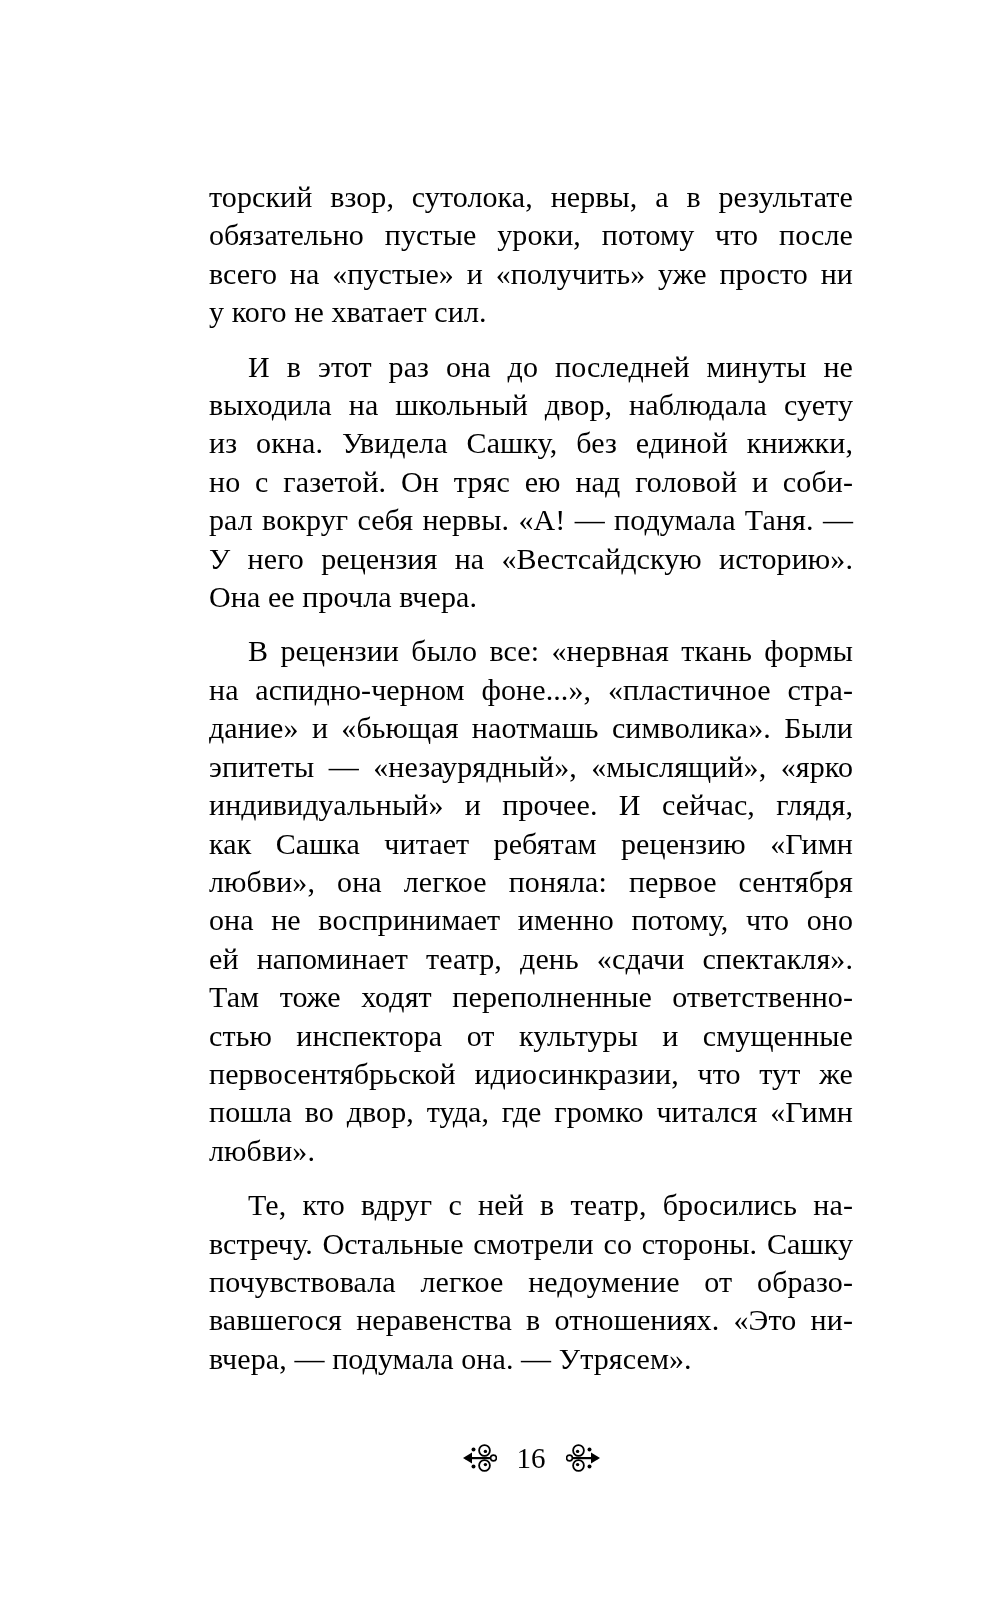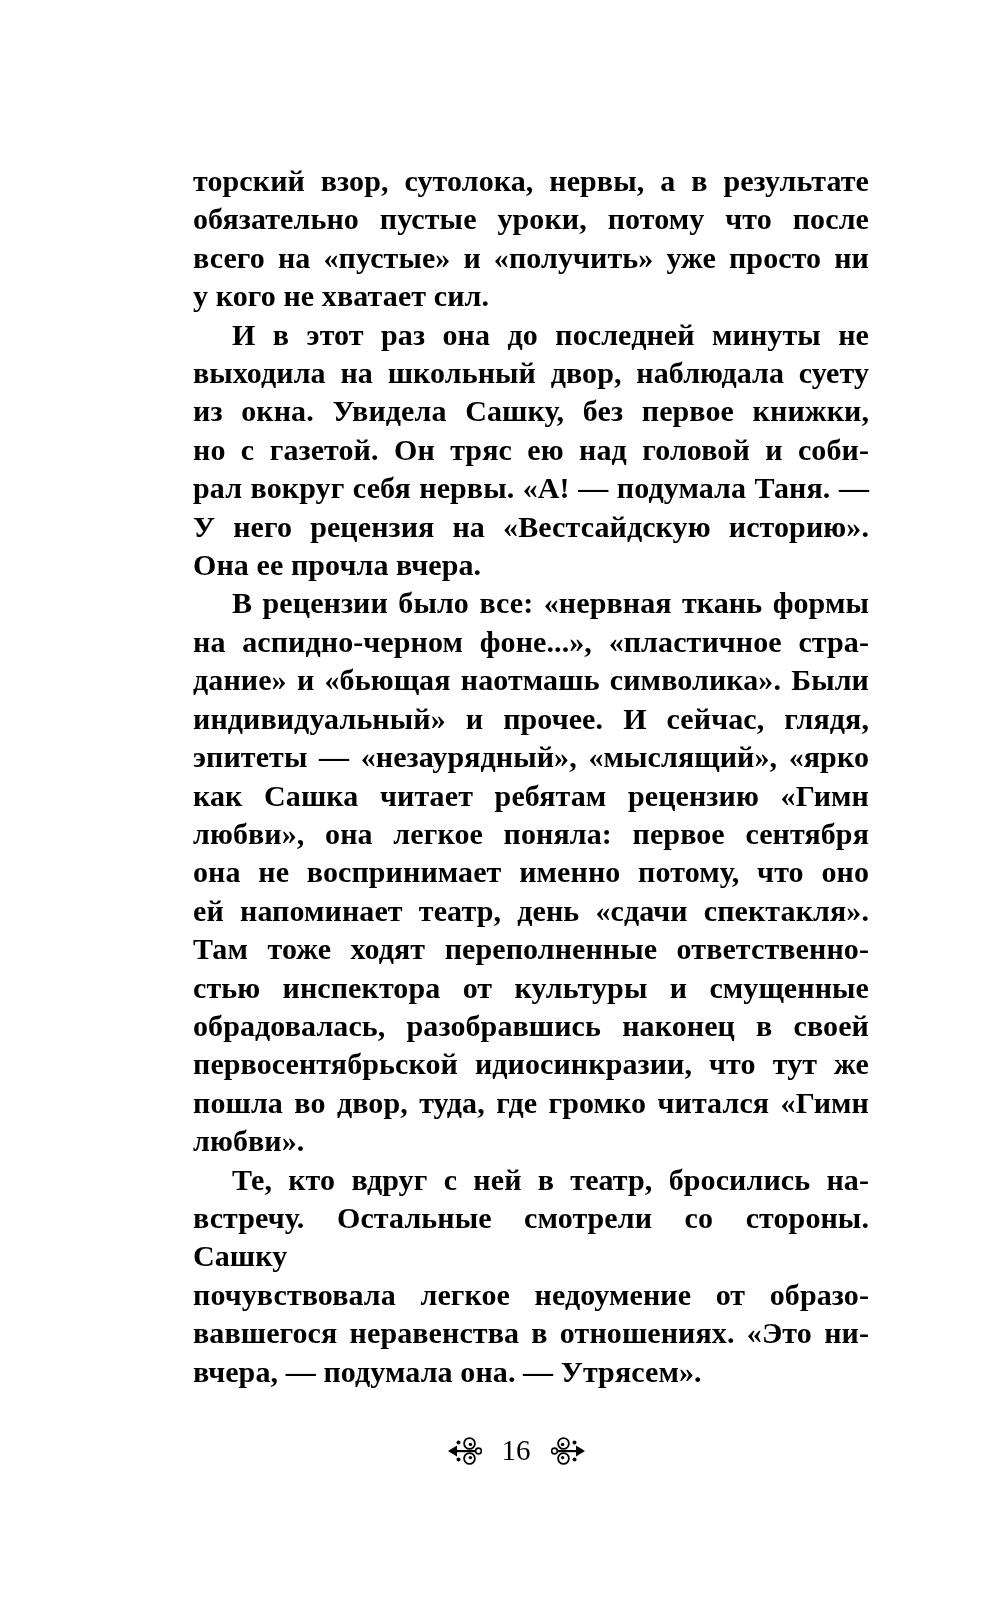--- a/index.html
+++ b/index.html
@@ -19,40 +19,40 @@
   .text-block {
     position: absolute;
     left: 193px;
     top: 162px;
     width: 676px;
     font-size: 30px;
     line-height: 38.4px;
     font-weight: 400;
     letter-spacing: 0.1px;
   }
-  .paragraph { margin: 0; padding: 0; font-weight: bold; }
+  .paragraph { margin: 16px; padding: 0; }
   .line {
     text-align: justify;
     text-align-last: justify;
   }
   .line.final {
     text-align-last: left;
   }
   .line.indent {
     text-indent: 39px;
   }
   .page-footer {
     position: absolute;
-    left: 178px;
+    left: 193px;
     top: 1436px;
     width: 676px;
     height: 44px;
     display: flex;
     justify-content: center;
-    align-items: flex-start;
+    align-items: center;
     gap: 20px;
   }
   .page-number {
     font-size: 29px;
     line-height: 1;
     color: #000000;
   }
   .ornament { display: inline-flex; }
   .ornament svg { display: block; }
   .ornament.mirrored svg { transform: scaleX(-1); }
@@ -65,39 +65,38 @@
   <div class="text-block">
       <div class="paragraph">
         <div class="line">торский взор, сутолока, нервы, а в результате</div>
         <div class="line">обязательно пустые уроки, потому что после</div>
         <div class="line">всего на «пустые» и «получить» уже просто ни</div>
         <div class="line final">у кого не хватает сил.</div>
       </div>
       <div class="paragraph">
         <div class="line indent">И в этот раз она до последней минуты не</div>
         <div class="line">выходила на школьный двор, наблюдала суету</div>
-        <div class="line">из окна. Увидела Сашку, без первое книжки,</div>
+        <div class="line">из окна. Увидела Сашку, без единой книжки,</div>
         <div class="line">но с газетой. Он тряс ею над головой и соби-</div>
         <div class="line">рал вокруг себя нервы. «А! — подумала Таня. —</div>
         <div class="line">У него рецензия на «Вестсайдскую историю».</div>
         <div class="line final">Она ее прочла вчера.</div>
       </div>
       <div class="paragraph">
         <div class="line indent">В рецензии было все: «нервная ткань формы</div>
         <div class="line">на аспидно-черном фоне...», «пластичное стра-</div>
         <div class="line">дание» и «бьющая наотмашь символика». Были</div>
+        <div class="line">эпитеты — «незаурядный», «мыслящий», «ярко</div>
         <div class="line">индивидуальный» и прочее. И сейчас, глядя,</div>
-        <div class="line">эпитеты — «незаурядный», «мыслящий», «ярко</div>
         <div class="line">как Сашка читает ребятам рецензию «Гимн</div>
         <div class="line">любви», она легкое поняла: первое сентября</div>
         <div class="line">она не воспринимает именно потому, что оно</div>
         <div class="line">ей напоминает театр, день «сдачи спектакля».</div>
         <div class="line">Там тоже ходят переполненные ответственно-</div>
         <div class="line">стью инспектора от культуры и смущенные</div>
-        <div class="line">обрадовалась, разобравшись наконец в своей</div>
         <div class="line">первосентябрьской идиосинкразии, что тут же</div>
         <div class="line">пошла во двор, туда, где громко читался «Гимн</div>
         <div class="line final">любви».</div>
       </div>
       <div class="paragraph">
         <div class="line indent">Те, кто вдруг с ней в театр, бросились на-</div>
         <div class="line">встречу. Остальные смотрели со стороны. Сашку</div>
         <div class="line">почувствовала легкое недоумение от образо-</div>
         <div class="line">вавшегося неравенства в отношениях. «Это ни-</div>
         <div class="line final">вчера, — подумала она. — Утрясем».</div>

